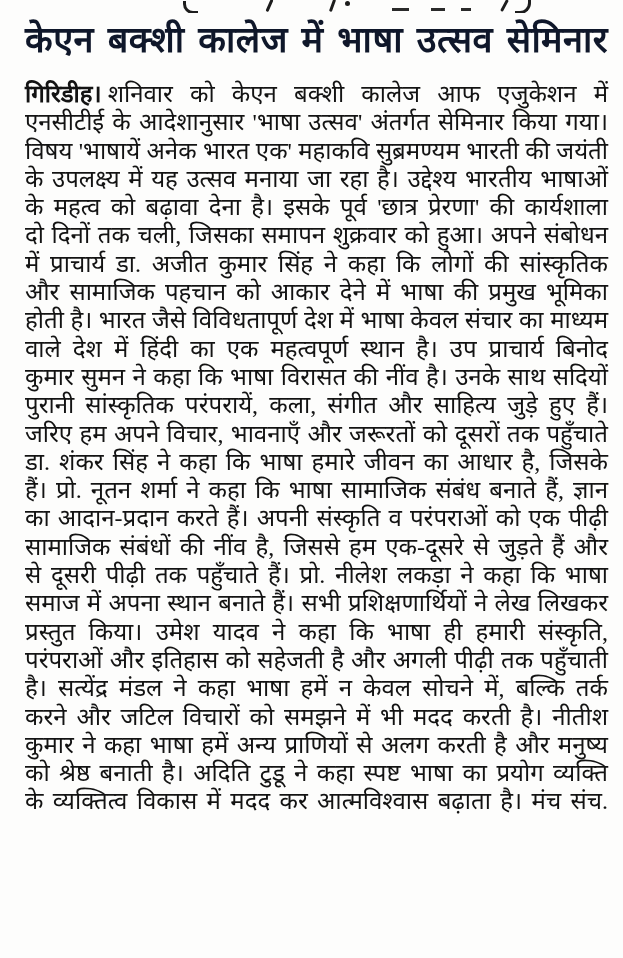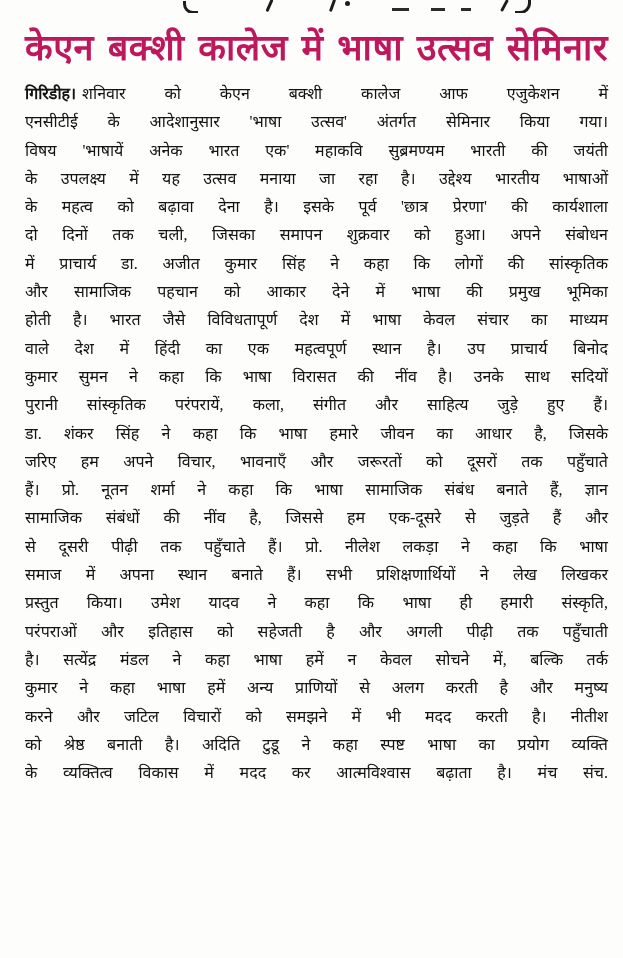--- a/index.html
+++ b/index.html
@@ -33,43 +33,43 @@
   .fr6 { left:431px; top:8px; width:14px; height:3px; background:#2a2a2a; }
   .fr7 { left:461px; top:8px; width:10px; height:3px; background:#2a2a2a; }
   .fr8 { left:503px; top:-1px; width:3px; height:13px; background:#1d1d1d;
          transform:rotate(28deg); border-radius:2px; }
   .fr9 { left:515px; top:0; width:13px; height:11px;
          border-right:3px solid #1d1d1d; border-bottom:3px solid #1d1d1d;
          border-radius:0 0 11px 0; }
 
   .headline {
     position: absolute;
-    top: 20px;
+    top: 12px;
     left: 25px;
     width: 583px;
     margin: 0;
     font-size: 36px;
     line-height: 56px;
     font-weight: 700;
     letter-spacing: 0.5px;
     text-align: justify;
     text-align-last: justify;
-    color: #be185d;
+    color: #0f172a;
   }
   .article-body {
     position: absolute;
     top: 80px;
     left: 25px;
     width: 583px;
   }
   .line {
     margin: 0;
     height: 28.3px;
     line-height: 28.3px;
-    font-size: 16px;
+    font-size: 24px;
     text-align: justify;
     text-align-last: justify;
     white-space: nowrap;
     color: #131313;
   }
   .line.last { text-align-last: left; }
   .dateline { font-weight: 700; padding-right: 6px; }
 </style>
 </head>
 <body>
@@ -97,28 +97,29 @@
       <p class="line">विषय 'भाषायें अनेक भारत एक' महाकवि सुब्रमण्यम भारती की जयंती</p>
       <p class="line">के उपलक्ष्य में यह उत्सव मनाया जा रहा है। उद्देश्य भारतीय भाषाओं</p>
       <p class="line">के महत्व को बढ़ावा देना है। इसके पूर्व 'छात्र प्रेरणा' की कार्यशाला</p>
       <p class="line">दो दिनों तक चली, जिसका समापन शुक्रवार को हुआ। अपने संबोधन</p>
       <p class="line">में प्राचार्य डा. अजीत कुमार सिंह ने कहा कि लोगों की सांस्कृतिक</p>
       <p class="line">और सामाजिक पहचान को आकार देने में भाषा की प्रमुख भूमिका</p>
       <p class="line">होती है। भारत जैसे विविधतापूर्ण देश में भाषा केवल संचार का माध्यम</p>
       <p class="line">वाले देश में हिंदी का एक महत्वपूर्ण स्थान है। उप प्राचार्य बिनोद</p>
       <p class="line">कुमार सुमन ने कहा कि भाषा विरासत की नींव है। उनके साथ सदियों</p>
       <p class="line">पुरानी सांस्कृतिक परंपरायें, कला, संगीत और साहित्य जुड़े हुए हैं।</p>
+      <p class="line">जरिए हम अपने विचार, भावनाएँ और जरूरतों को दूसरों तक पहुँचाते</p>
       <p class="line">डा. शंकर सिंह ने कहा कि भाषा हमारे जीवन का आधार है, जिसके</p>
-      <p class="line">जरिए हम अपने विचार, भावनाएँ और जरूरतों को दूसरों तक पहुँचाते</p>
       <p class="line">हैं। प्रो. नूतन शर्मा ने कहा कि भाषा सामाजिक संबंध बनाते हैं, ज्ञान</p>
+      <p class="line">का आदान-प्रदान करते हैं। अपनी संस्कृति व परंपराओं को एक पीढ़ी</p>
       <p class="line">सामाजिक संबंधों की नींव है, जिससे हम एक-दूसरे से जुड़ते हैं और</p>
       <p class="line">से दूसरी पीढ़ी तक पहुँचाते हैं। प्रो. नीलेश लकड़ा ने कहा कि भाषा</p>
       <p class="line">समाज में अपना स्थान बनाते हैं। सभी प्रशिक्षणार्थियों ने लेख लिखकर</p>
       <p class="line">प्रस्तुत किया। उमेश यादव ने कहा कि भाषा ही हमारी संस्कृति,</p>
       <p class="line">परंपराओं और इतिहास को सहेजती है और अगली पीढ़ी तक पहुँचाती</p>
       <p class="line">है। सत्येंद्र मंडल ने कहा भाषा हमें न केवल सोचने में, बल्कि तर्क</p>
+      <p class="line">करने और जटिल विचारों को समझने में भी मदद करती है। नीतीश</p>
       <p class="line">कुमार ने कहा भाषा हमें अन्य प्राणियों से अलग करती है और मनुष्य</p>
-      <p class="line">करने और जटिल विचारों को समझने में भी मदद करती है। नीतीश</p>
       <p class="line">को श्रेष्ठ बनाती है। अदिति टुडू ने कहा स्पष्ट भाषा का प्रयोग व्यक्ति</p>
       <p class="line">के व्यक्तित्व विकास में मदद कर आत्मविश्वास बढ़ाता है। मंच संच.</p>
     </div>
 
 </div>
 
 </body></html>

